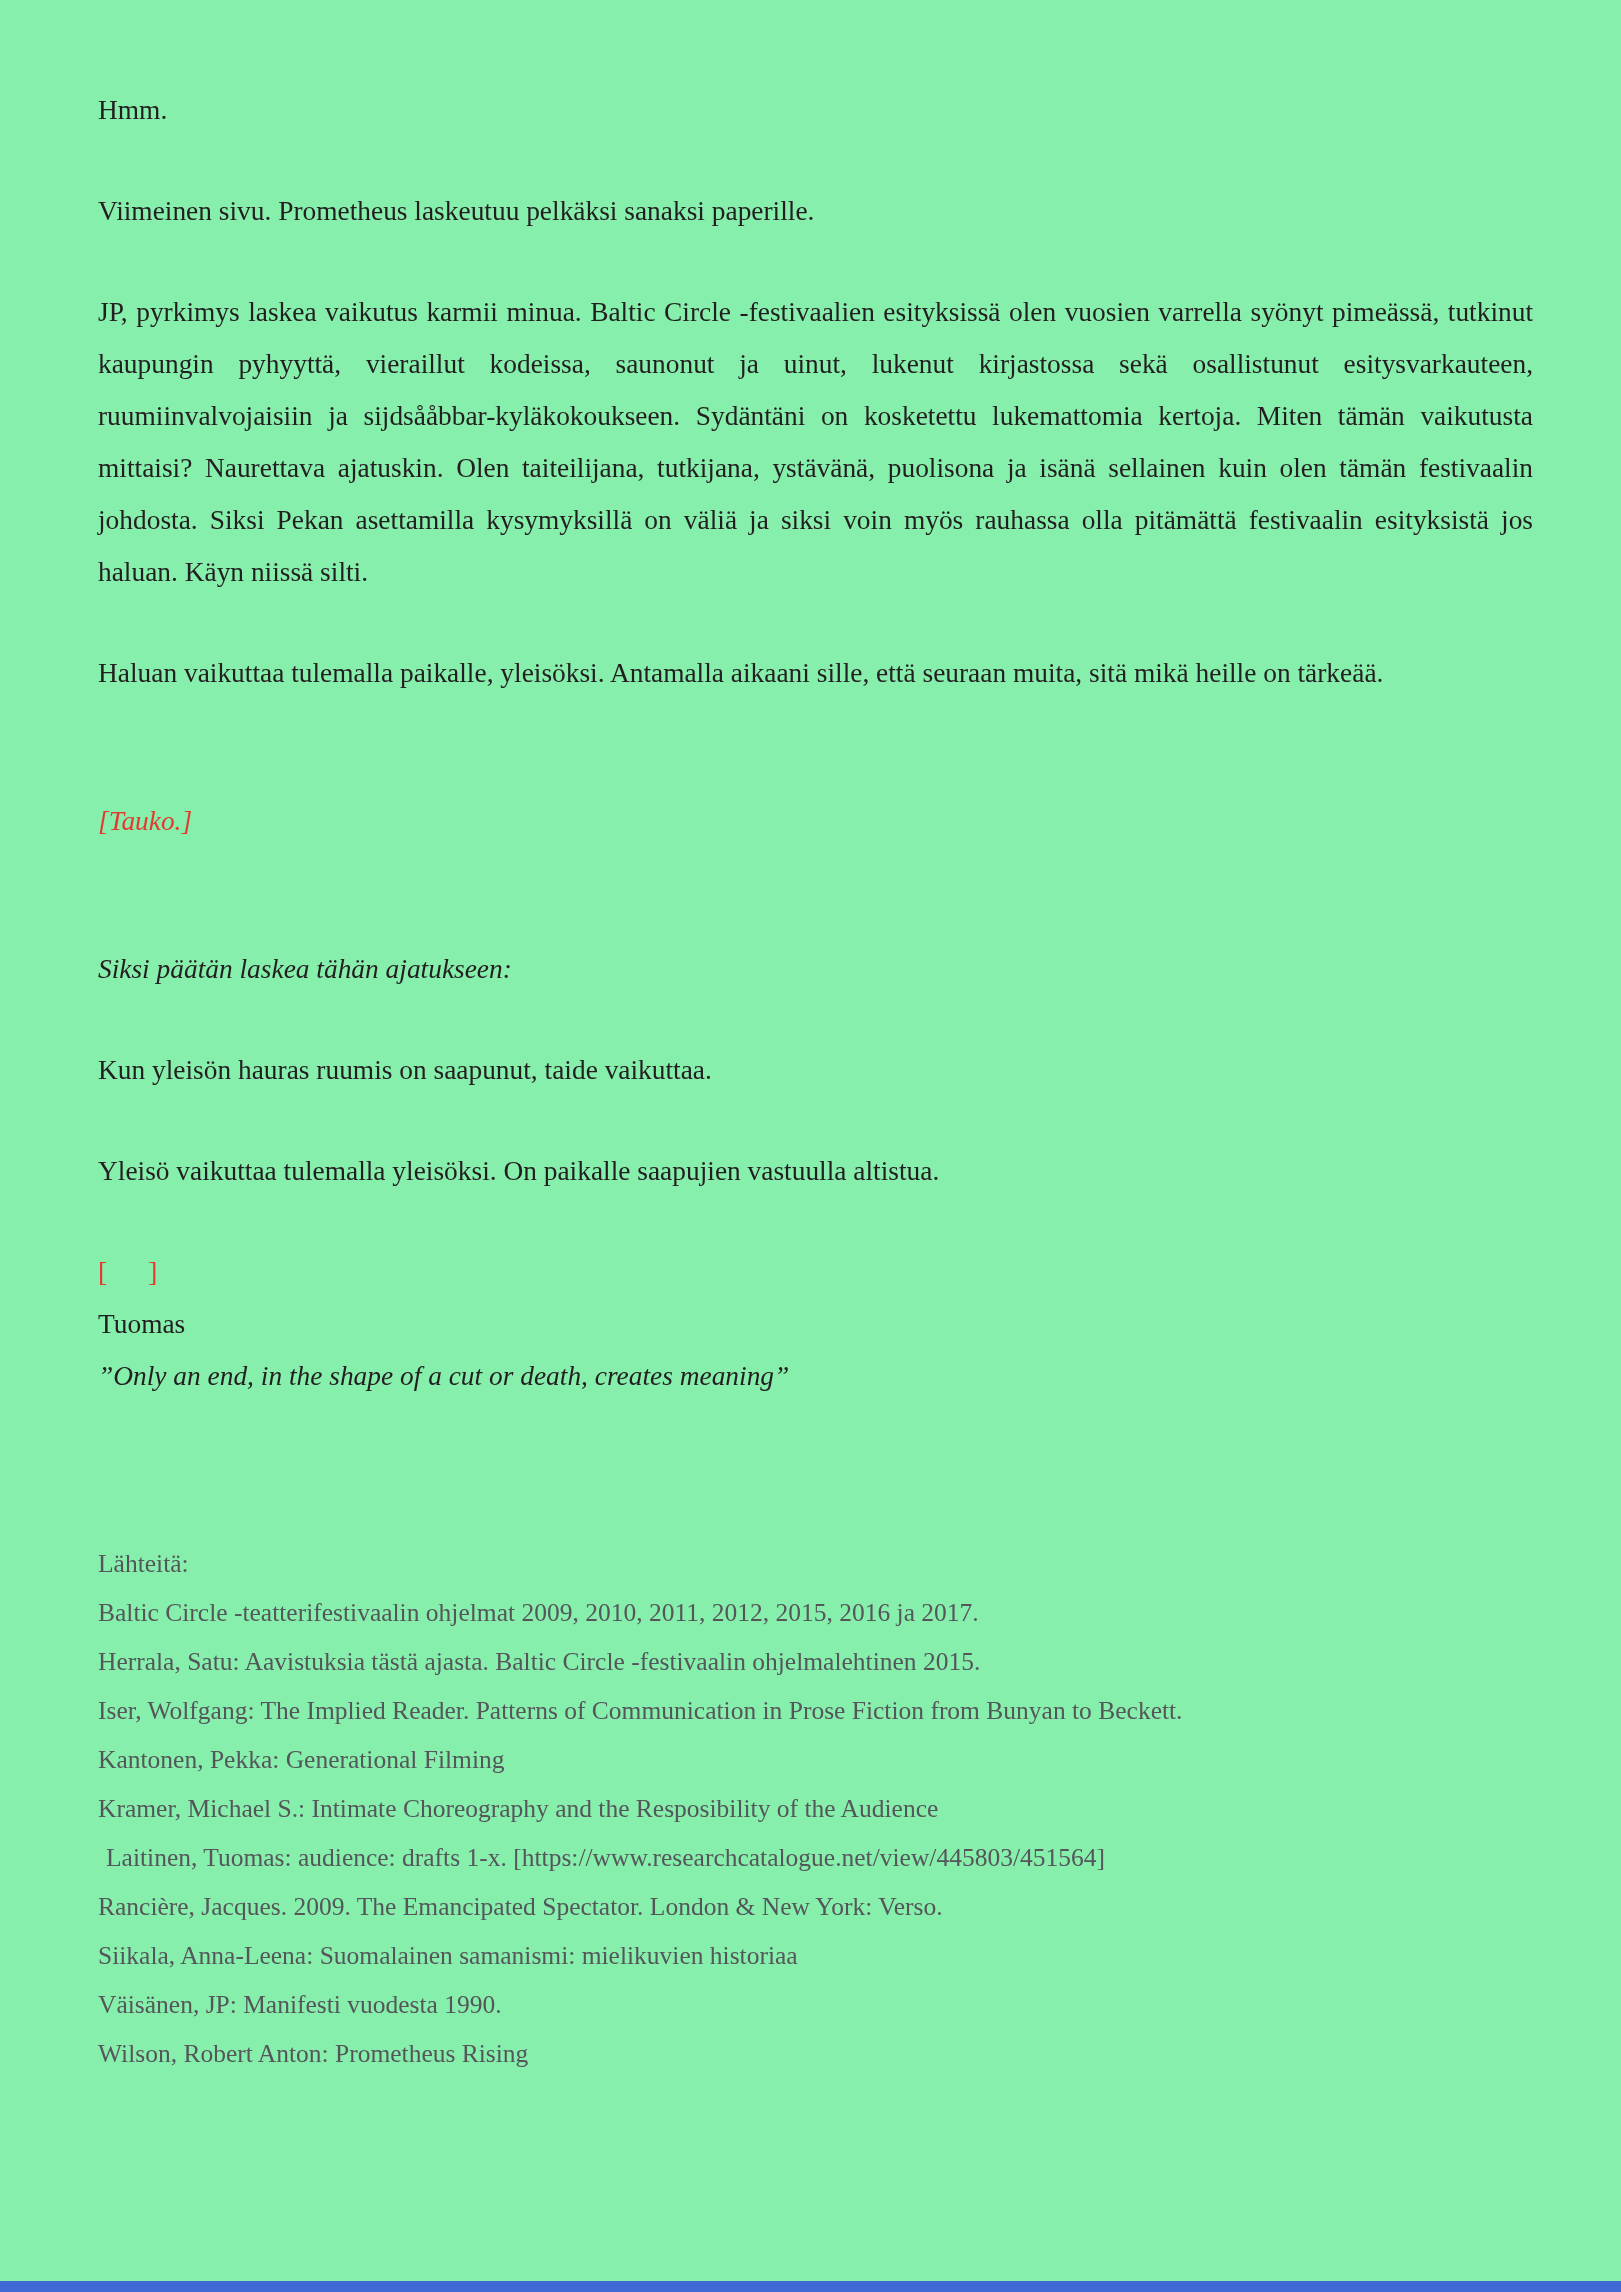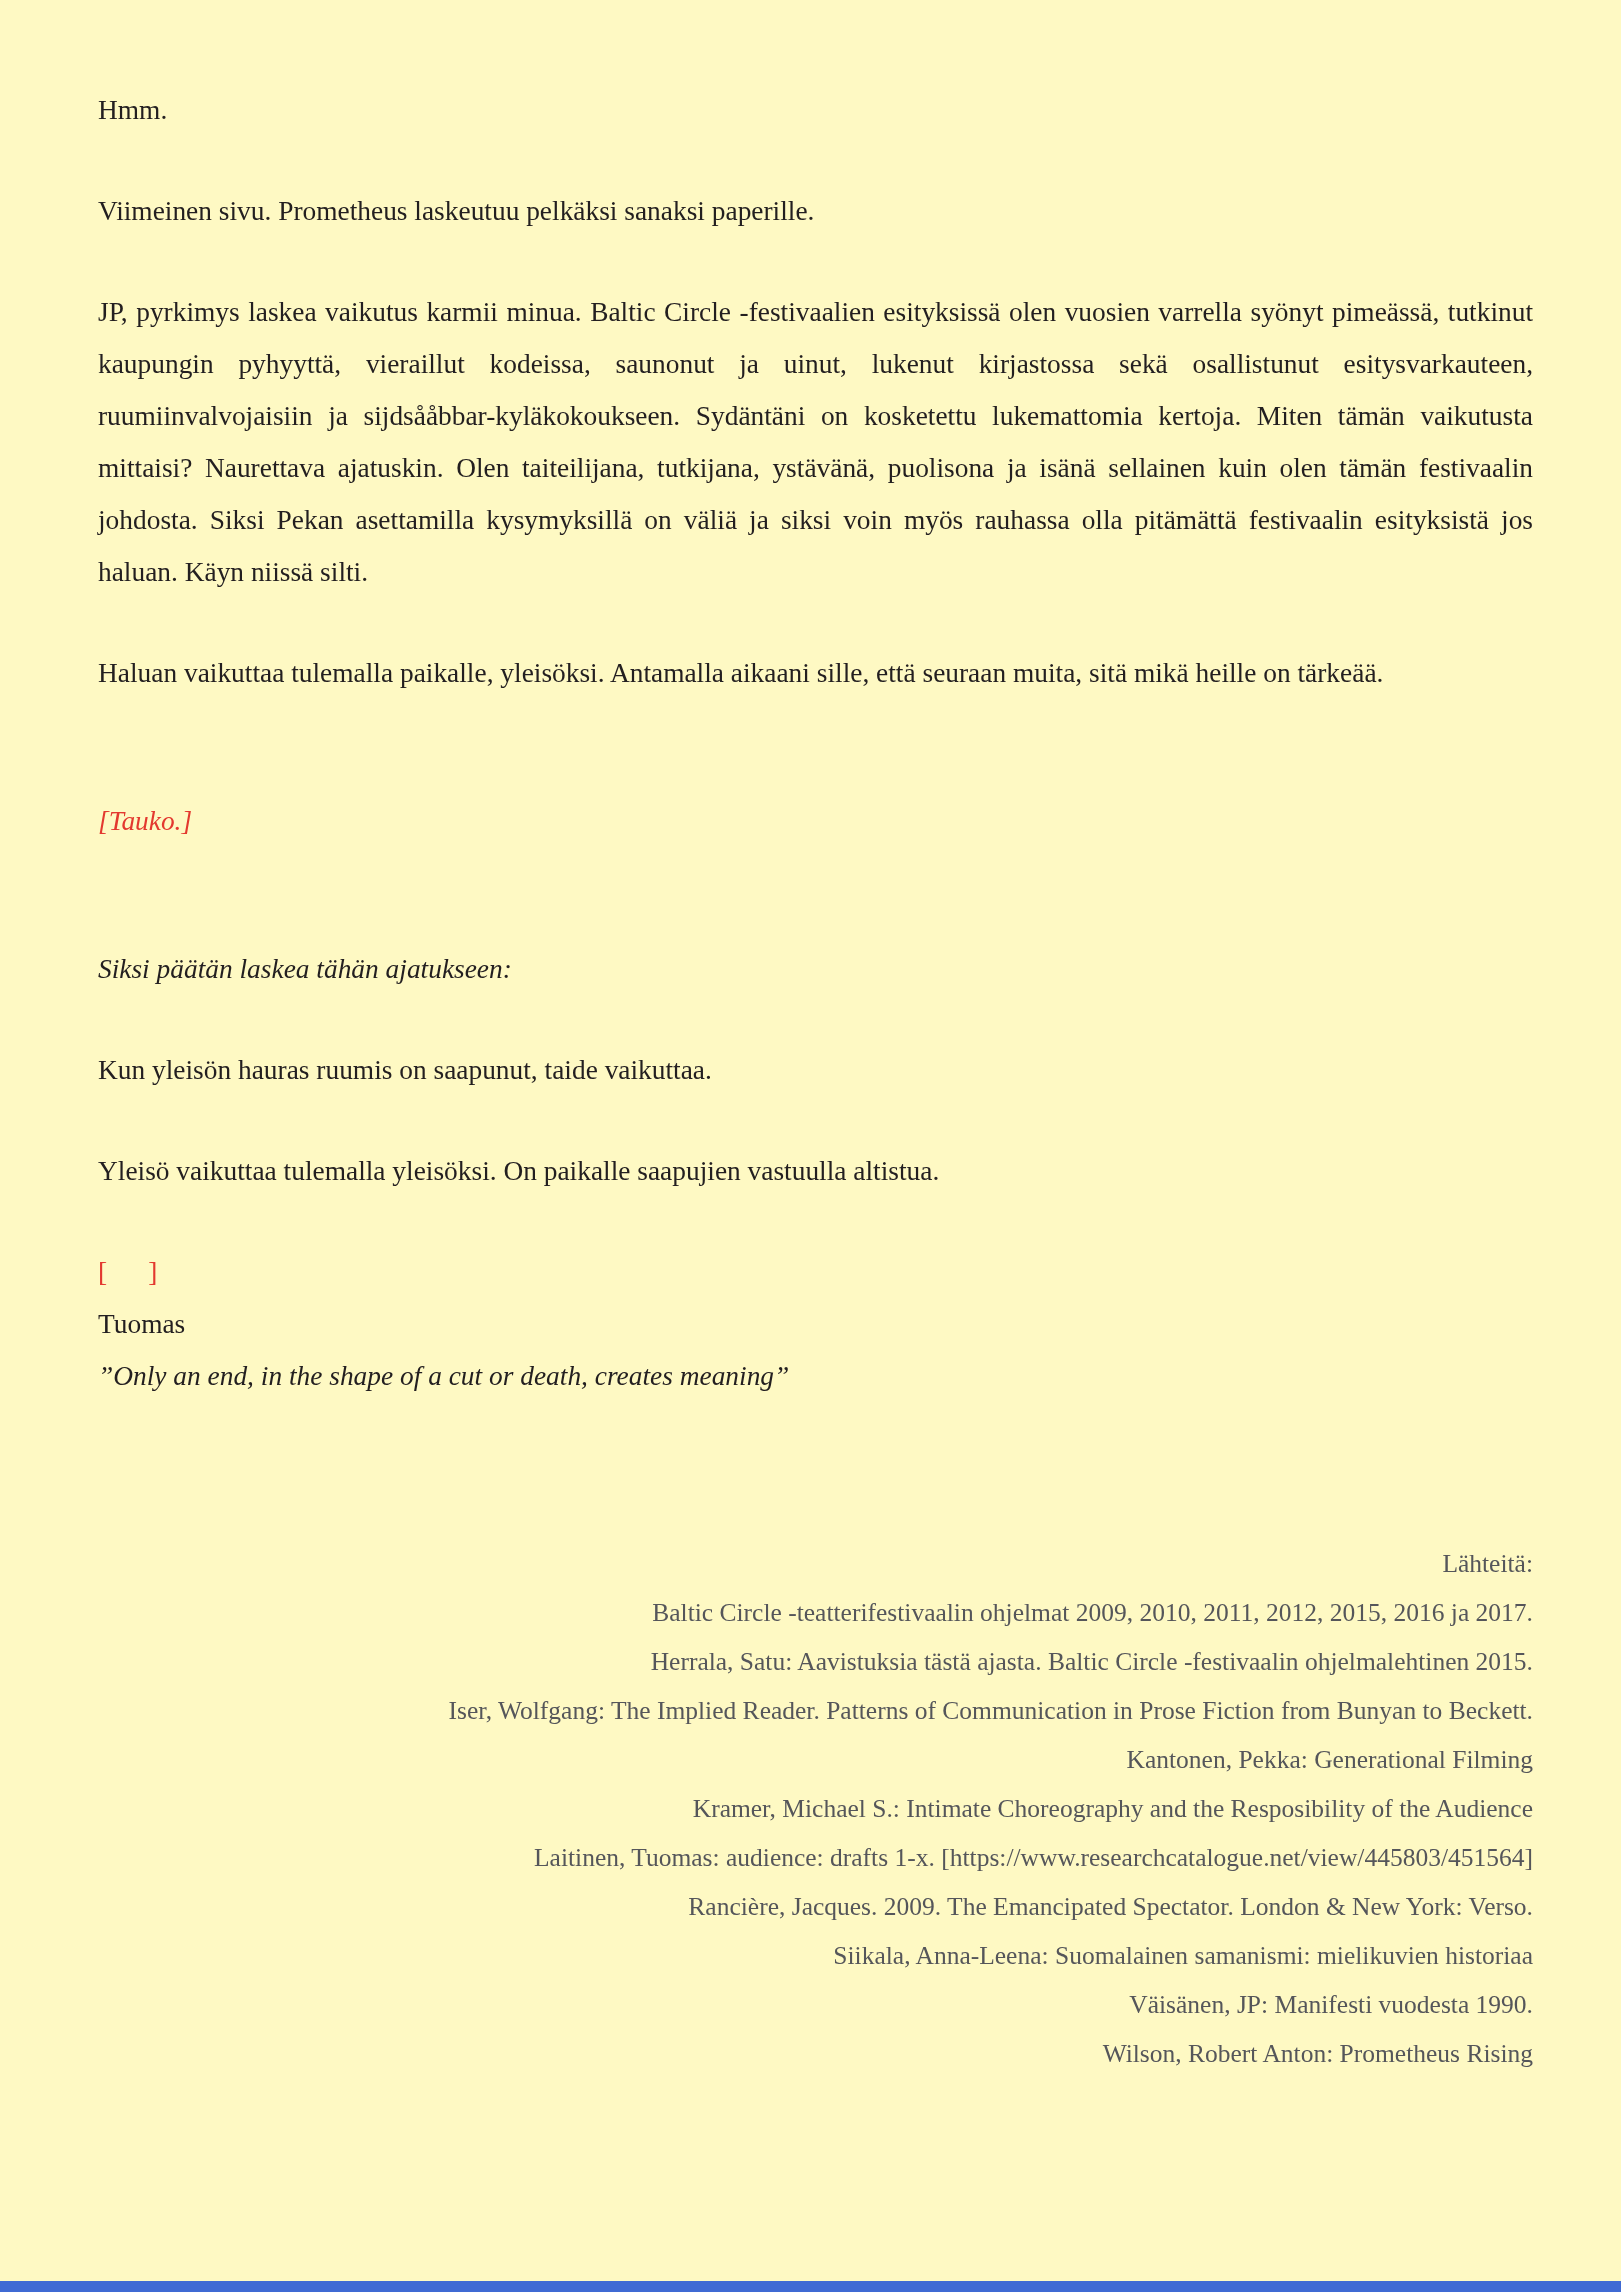--- a/index.html
+++ b/index.html
@@ -41,34 +41,34 @@
     white-space: pre;
   }
   .quote {
     font-style: italic;
   }
   .sources p {
     margin: 0;
     font-size: 25.5px;
     line-height: 49px;
     color: #55565a;
-    text-align: right;
+    text-align: left;
   }
   .bottom-bar {
     position: absolute;
     left: 0;
     right: 0;
     bottom: 0;
     height: 11.8px;
   }
 </style>
 </head>
 <body>
 
-<div class="page" style="background: #fef9c3; color: rgb(35, 31, 32);">
+<div class="page" style="background: #86efac; color: rgb(35, 31, 32);">
   <div class="content">
 
     <div class="letter">
       <p>Hmm.</p>
       <p class="gap-1">Viimeinen sivu. Prometheus laskeutuu pelkäksi sanaksi paperille.</p>
       <p class="gap-1 justified">JP, pyrkimys laskea vaikutus karmii minua. Baltic Circle -festivaalien esityksissä olen vuosien varrella syönyt pimeässä, tutkinut kaupungin pyhyyttä, vieraillut kodeissa, saunonut ja uinut, lukenut kirjastossa sekä osallistunut esitysvarkauteen, ruumiinvalvojaisiin ja sijdsååbbar-kyläkokoukseen. Sydäntäni on kosketettu lukemattomia kertoja. Miten tämän vaikutusta mittaisi? Naurettava ajatuskin. Olen taiteilijana, tutkijana, ystävänä, puolisona ja isänä sellainen kuin olen tämän festivaalin johdosta. Siksi Pekan asettamilla kysymyksillä on väliä ja siksi voin myös rauhassa olla pitämättä festivaalin esityksistä jos haluan. Käyn niissä silti.</p>
       <p class="gap-1">Haluan vaikuttaa tulemalla paikalle, yleisöksi. Antamalla aikaani sille, että seuraan muita, sitä mikä heille on tärkeää.</p>
       <p class="gap-2 red" style="color: rgb(227, 57, 47);">[Tauko.]</p>
       <p class="gap-2">Siksi päätän laskea tähän ajatukseen:</p>
       <p class="gap-1">Kun yleisön hauras ruumis on saapunut, taide vaikuttaa.</p>

